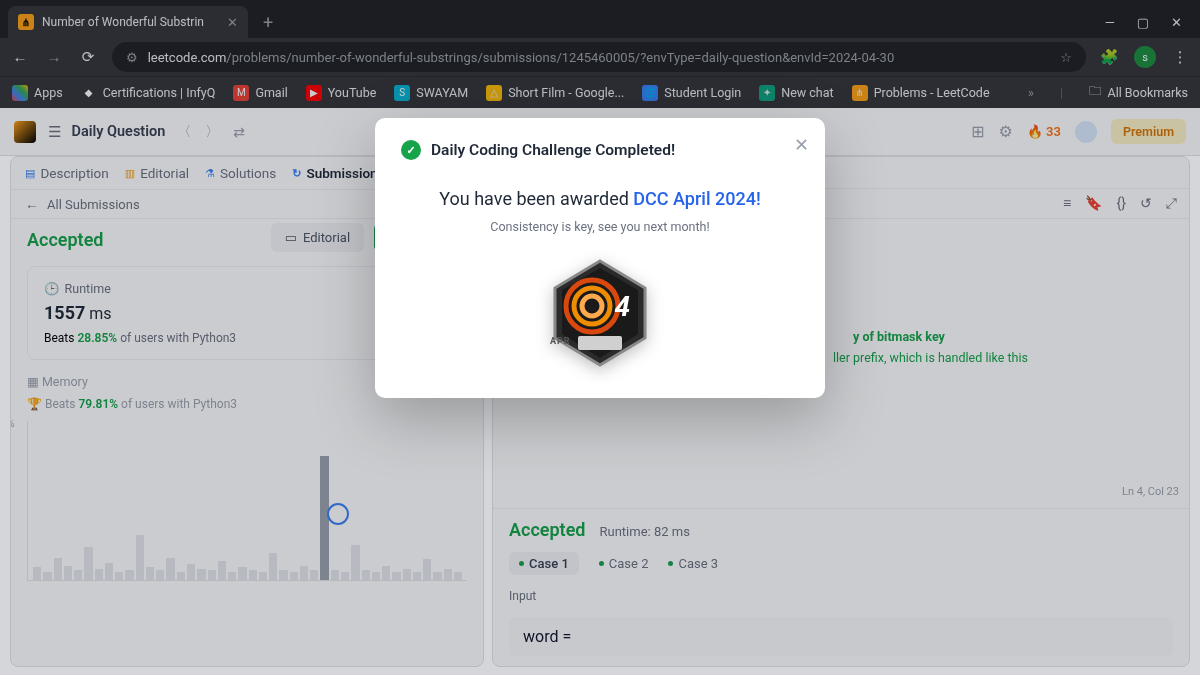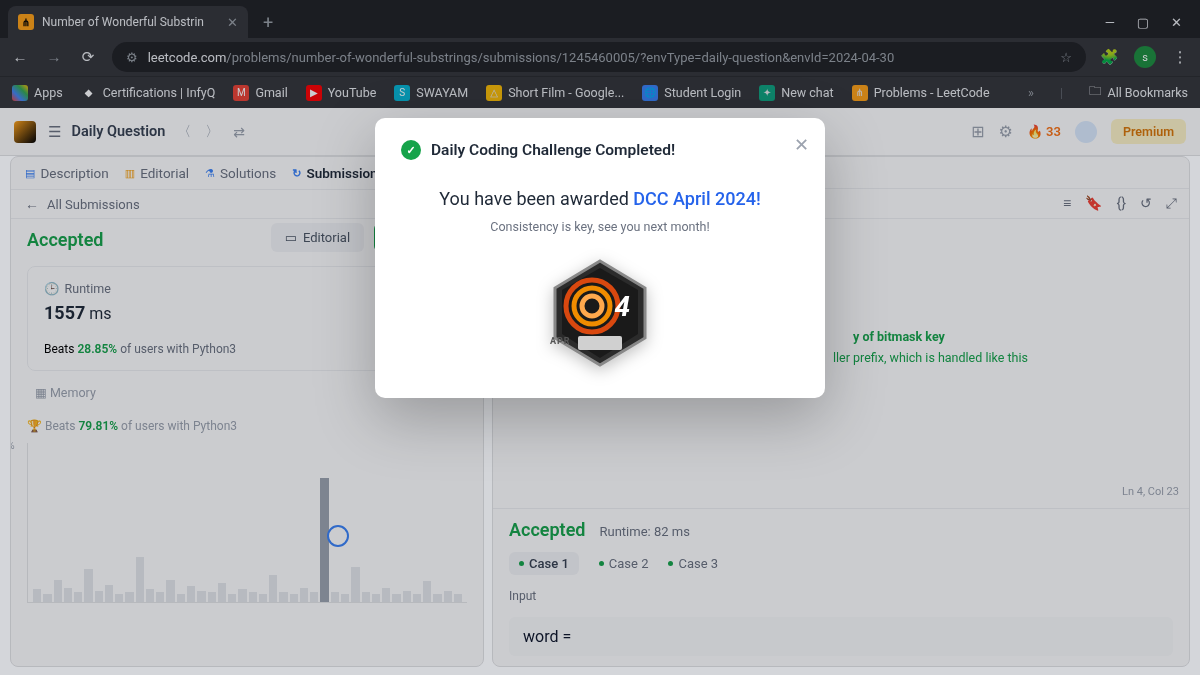--- a/index.html
+++ b/index.html
@@ -67,24 +67,24 @@
   .uavatar{width:16px;height:16px;border-radius:50%;background:#64748b;}
 
   .acc-actions{position:absolute;right:16px;top:66px;display:flex;gap:10px;}
   .pill-btn{background:#f3f4f6;border-radius:6px;padding:7px 14px;font-size:13px;color:#4b5563;display:flex;align-items:center;gap:6px;}
   .pill-btn.green{background:#16a34a;color:#fff;font-weight:500;}
 
   .stat-card{margin:12px 16px 0;border:1px solid #eef0f2;border-radius:8px;padding:14px 16px;}
   .stat-lbl{color:#6b7280;font-size:12.5px;display:flex;align-items:center;gap:5px;}
   .stat-val{font-size:16px;color:#1f2937;margin-top:6px;}
   .stat-val b{font-size:18px;font-weight:700;}
-  .stat-beats{font-size:12px;margin-top:19px;}
+  .stat-beats{font-size:12px;margin-top:8px;}
   .stat-beats .pct{color:#16a34a;font-weight:600;}
   .stat-block{margin:14px 16px 0;}
-  .stat-block .gray-lbl{color:#9ca3af;font-size:12.5px;margin-left:8px;}
+  .stat-block .gray-lbl{color:#9ca3af;font-size:12.5px;}
   .stat-block .gray-val{color:#9ca3af;font-size:17px;font-weight:600;margin-top:4px;}
   .stat-block.mem .stat-beats .pct{color:#16a34a;}
   .chart-area{margin:10px 16px 0;height:160px;position:relative;border-left:1px solid #e5e6e8;border-bottom:1px solid #e5e6e8;}
   .y-tick{position:absolute;left:-32px;font-size:10px;color:#9ca3af;}
   .bars{position:absolute;bottom:0;left:0;right:0;display:flex;align-items:flex-end;height:100%;gap:2px;padding:0 5px;}
   .bar{flex:1;background:#e5e7eb;min-width:3px;}
   .bar.tall{background:#9ca3af;}
   .user-dot{position:absolute;width:22px;height:22px;border-radius:50%;border:2px solid #3b82f6;background:#fff;bottom:55px;left:68%;}
 
   

